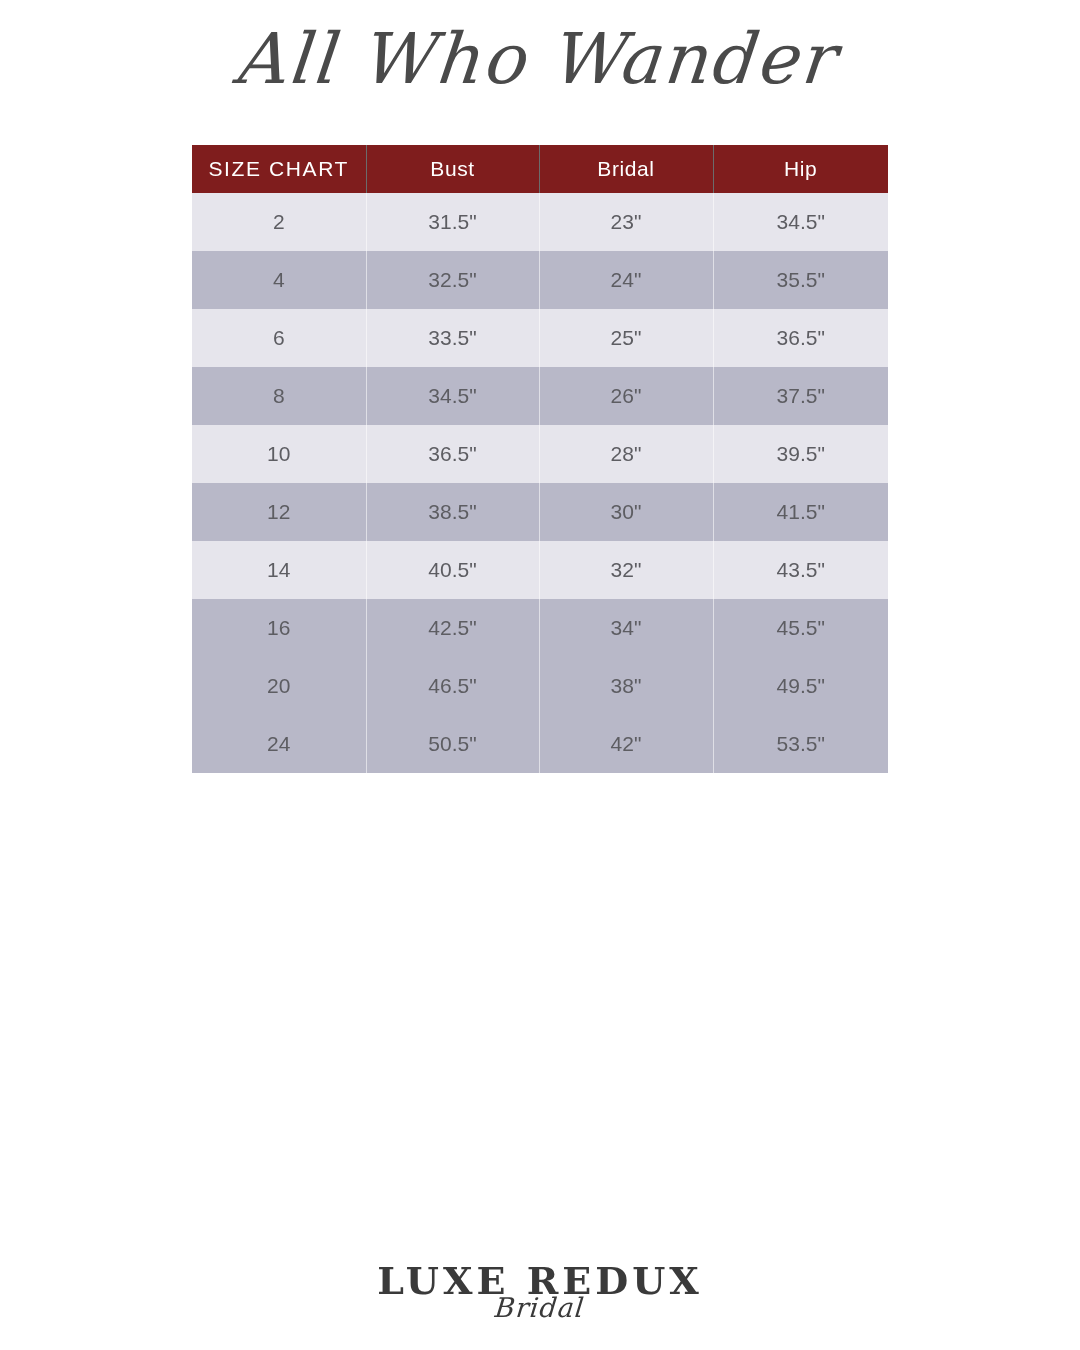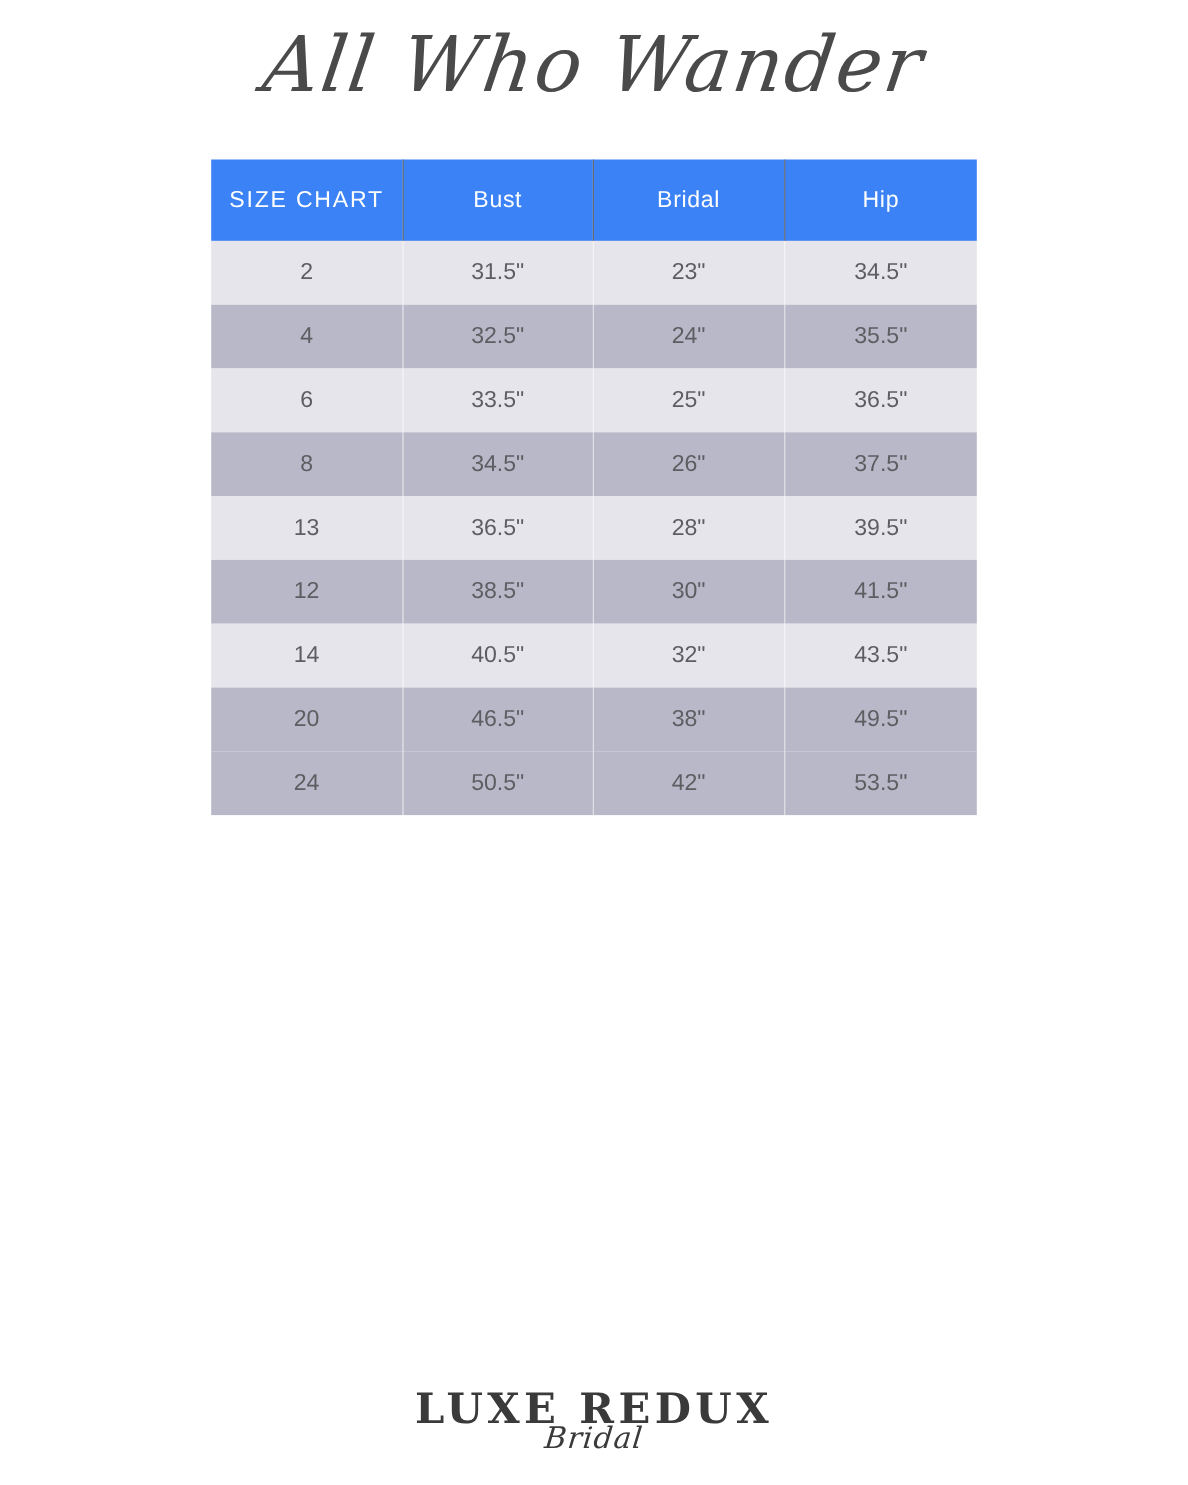--- a/index.html
+++ b/index.html
@@ -40,26 +40,26 @@
     width: 696px;
     border-collapse: collapse;
     table-layout: fixed;
   }
   .size-table col.c-size  { width: 174px; }
   .size-table col.c-bust  { width: 173px; }
   .size-table col.c-waist { width: 174px; }
   .size-table col.c-hip   { width: 175px; }
 
   .size-table thead th {
-    background: #3b82f6;
+    background: #7f1d1d;
     color: #ffffff;
     font-size: 21px;
     font-weight: 400;
     letter-spacing: 0.6px;
-    height: 74px;
+    height: 48px;
     text-align: center;
     vertical-align: middle;
     border-right: 1px solid #6b6b6b;
     box-sizing: border-box;
   }
   .size-table thead th:last-child { border-right: none; }
   .size-table thead th.col-size-label {
     letter-spacing: 1.6px;
   }
 
@@ -147,38 +147,44 @@
       <td>25"</td>
       <td>36.5"</td>
     </tr>
     <tr class="row-dark">
       <td>8</td>
       <td>34.5"</td>
       <td>26"</td>
       <td>37.5"</td>
     </tr>
     <tr class="row-light">
-      <td>13</td>
+      <td>10</td>
       <td>36.5"</td>
       <td>28"</td>
       <td>39.5"</td>
     </tr>
     <tr class="row-dark">
       <td>12</td>
       <td>38.5"</td>
       <td>30"</td>
       <td>41.5"</td>
     </tr>
     <tr class="row-light">
       <td>14</td>
       <td>40.5"</td>
       <td>32"</td>
       <td>43.5"</td>
     </tr>
     <tr class="row-dark">
+      <td>16</td>
+      <td>42.5"</td>
+      <td>34"</td>
+      <td>45.5"</td>
+    </tr>
+    <tr class="row-dark">
       <td>20</td>
       <td>46.5"</td>
       <td>38"</td>
       <td>49.5"</td>
     </tr>
     <tr class="row-dark">
       <td>24</td>
       <td>50.5"</td>
       <td>42"</td>
       <td>53.5"</td>

